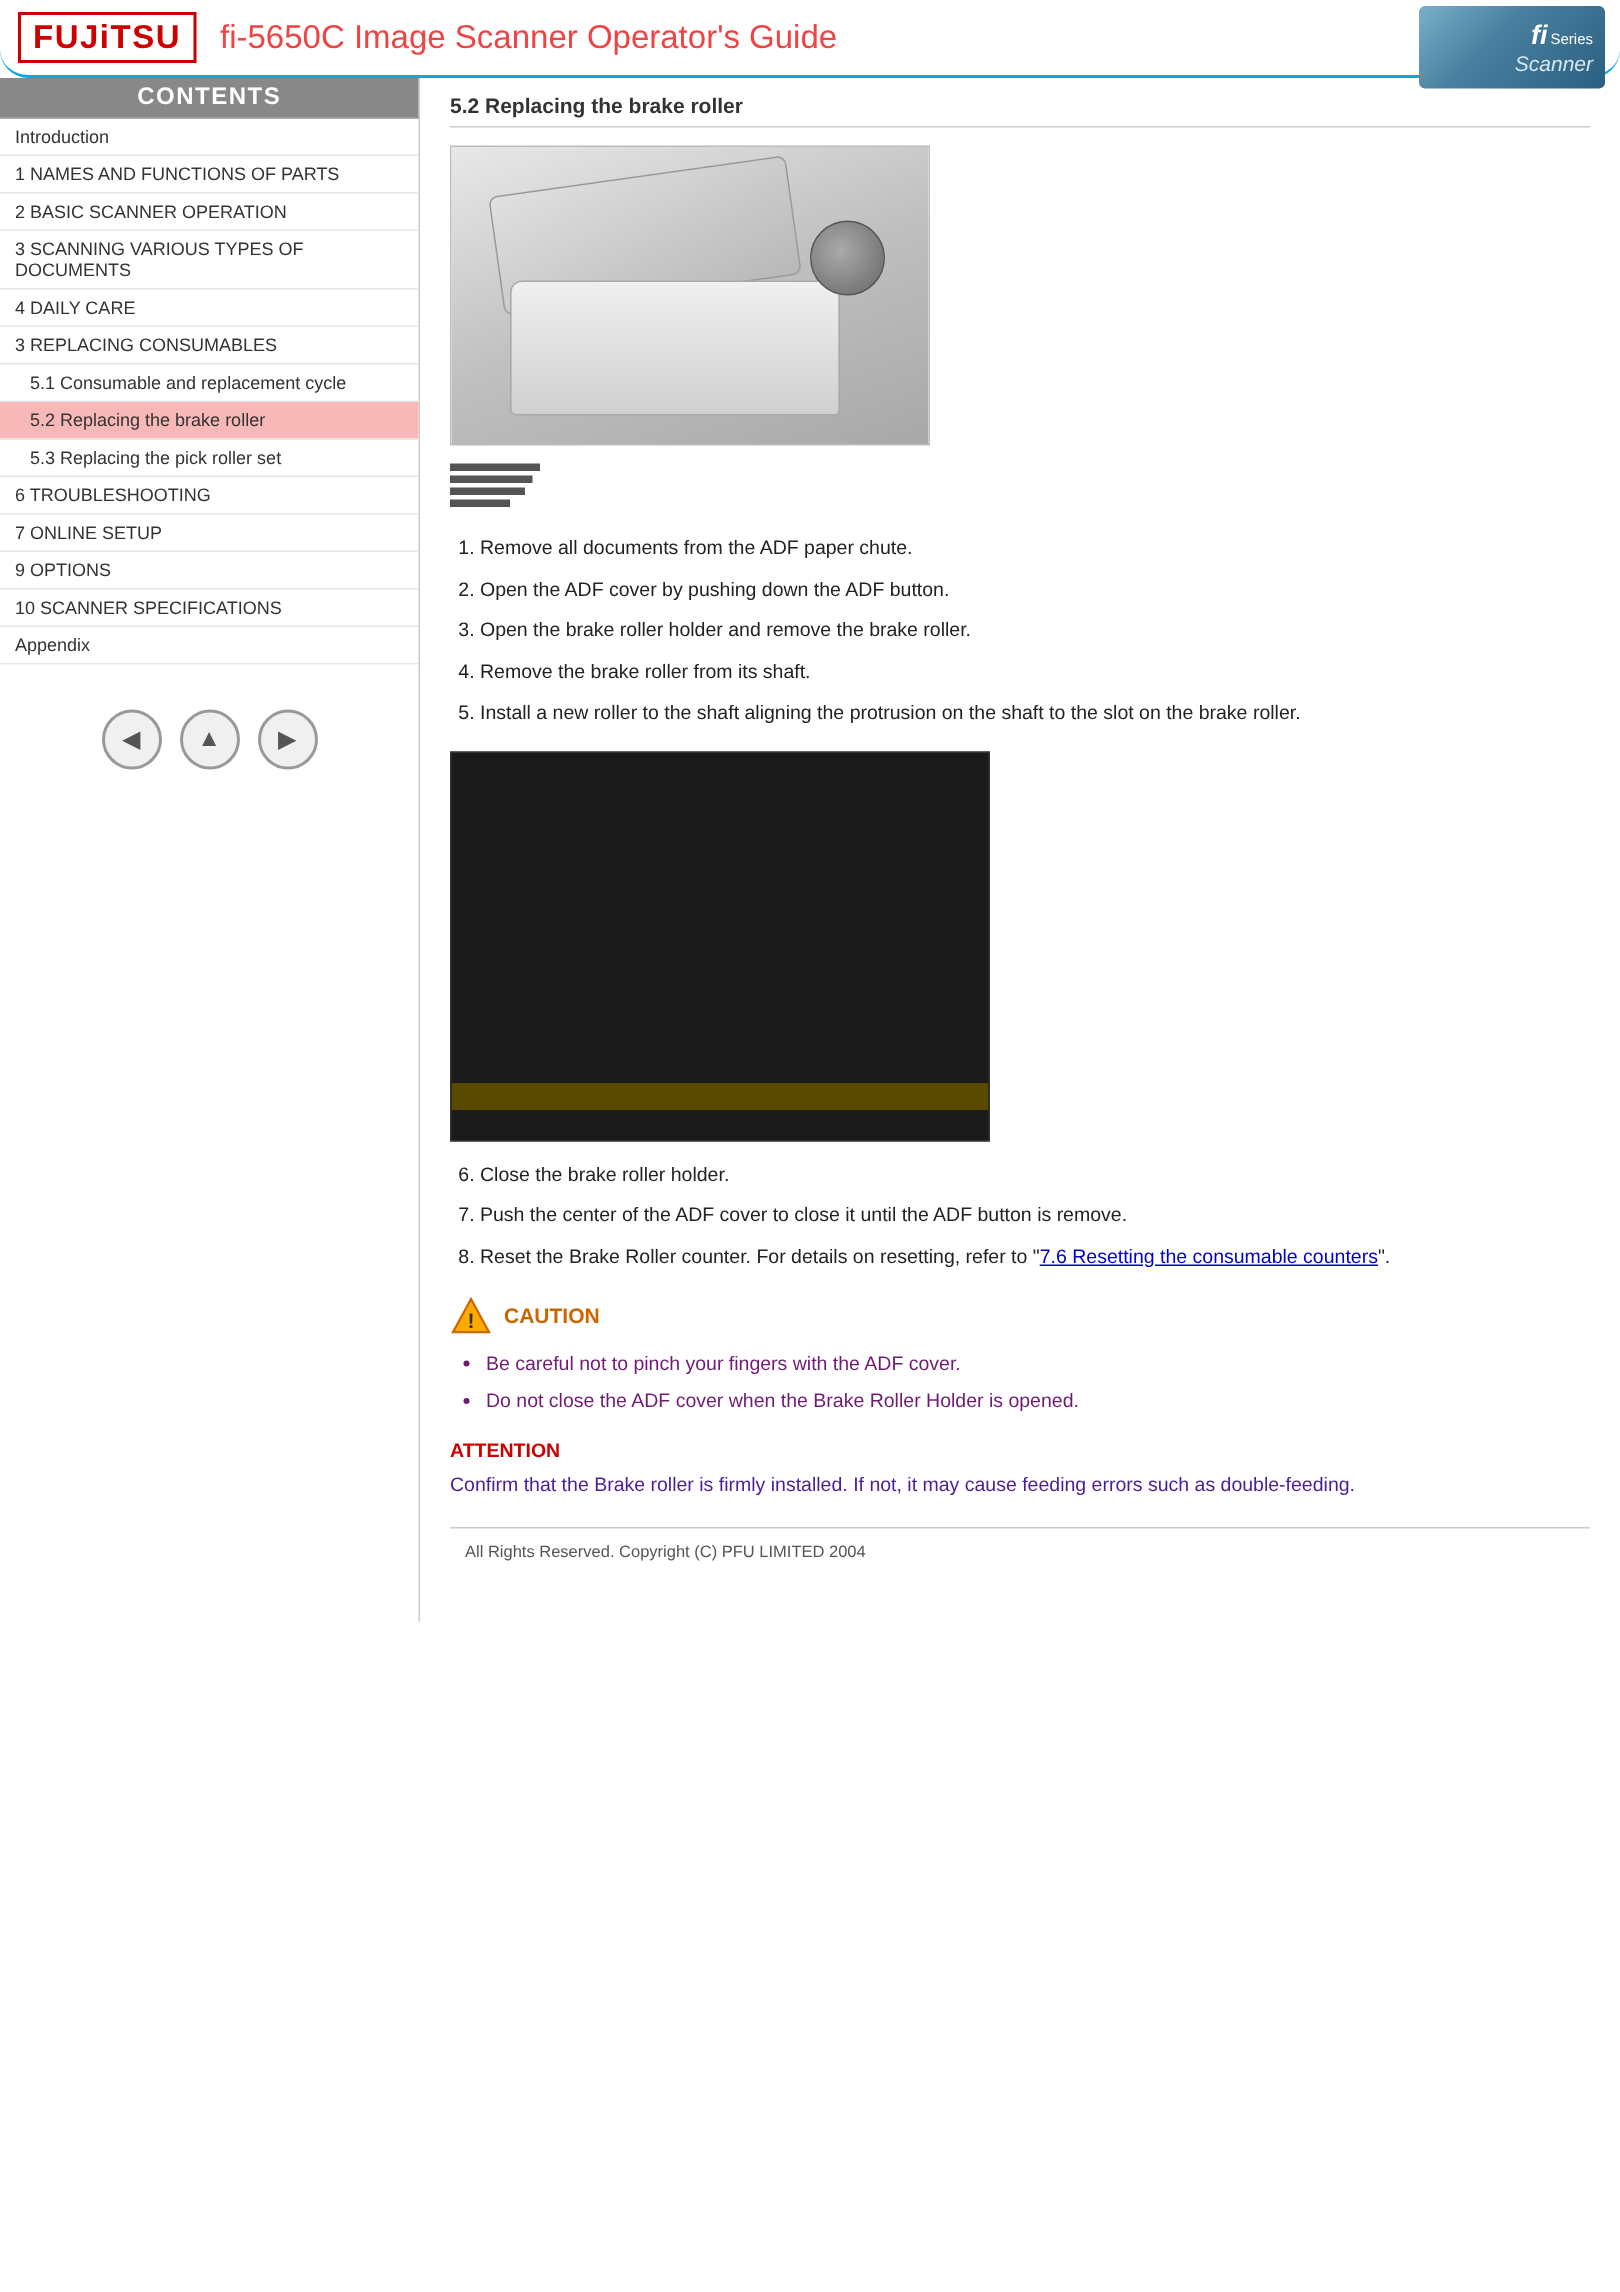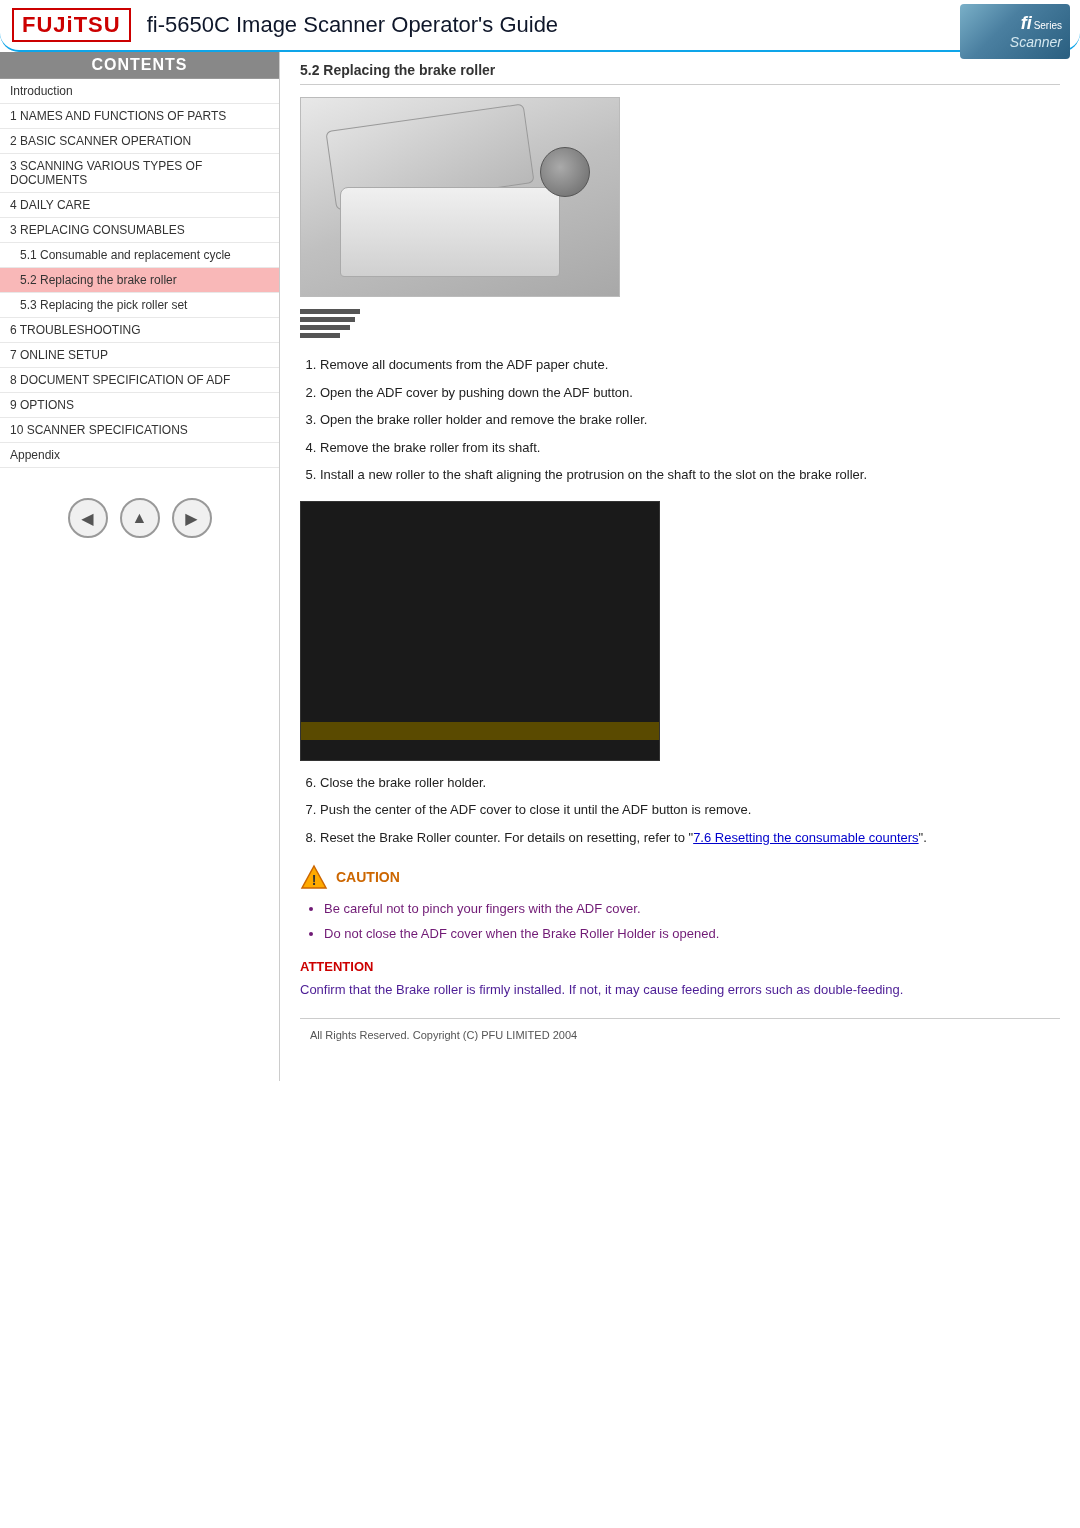--- a/index.html
+++ b/index.html
@@ -33,28 +33,28 @@
       letter-spacing: 1px;
       border: 2px solid #cc0000;
       padding: 2px 8px;
       margin-right: 16px;
     }
     .fujitsu-logo span {
       color: #cc0000;
     }
     .header-title {
       font-size: 22px;
-      color: #0f172a;
+      color: #ef4444;
       font-weight: normal;
     }
     .header-badge {
       position: absolute;
       right: 10px;
       top: 4px;
-      width: 110px;
+      width: 124px;
       height: 55px;
       background: linear-gradient(135deg, #7ab0c8 0%, #4a7fa0 40%, #2a5f80 100%);
       border-radius: 4px;
       display: flex;
       flex-direction: column;
       align-items: flex-end;
       justify-content: center;
       padding: 4px 8px;
       overflow: hidden;
     }
@@ -373,23 +373,20 @@
       <span>5.2 Replacing the brake roller</span>
     </div>
     <div class="sidebar-item sub">
       <span>5.3 Replacing the pick roller set</span>
     </div>
     <div class="sidebar-item">
       <span>6 TROUBLESHOOTING</span>
     </div>
     <div class="sidebar-item">
       <span>7 ONLINE SETUP</span>
-    </div>
-    <div class="sidebar-item">
-      <span>8 DOCUMENT SPECIFICATION OF ADF</span>
     </div>
     <div class="sidebar-item">
       <span>9 OPTIONS</span>
     </div>
     <div class="sidebar-item">
       <span>10 SCANNER SPECIFICATIONS</span>
     </div>
     <div class="sidebar-item">
       <span>Appendix</span>
     </div>

